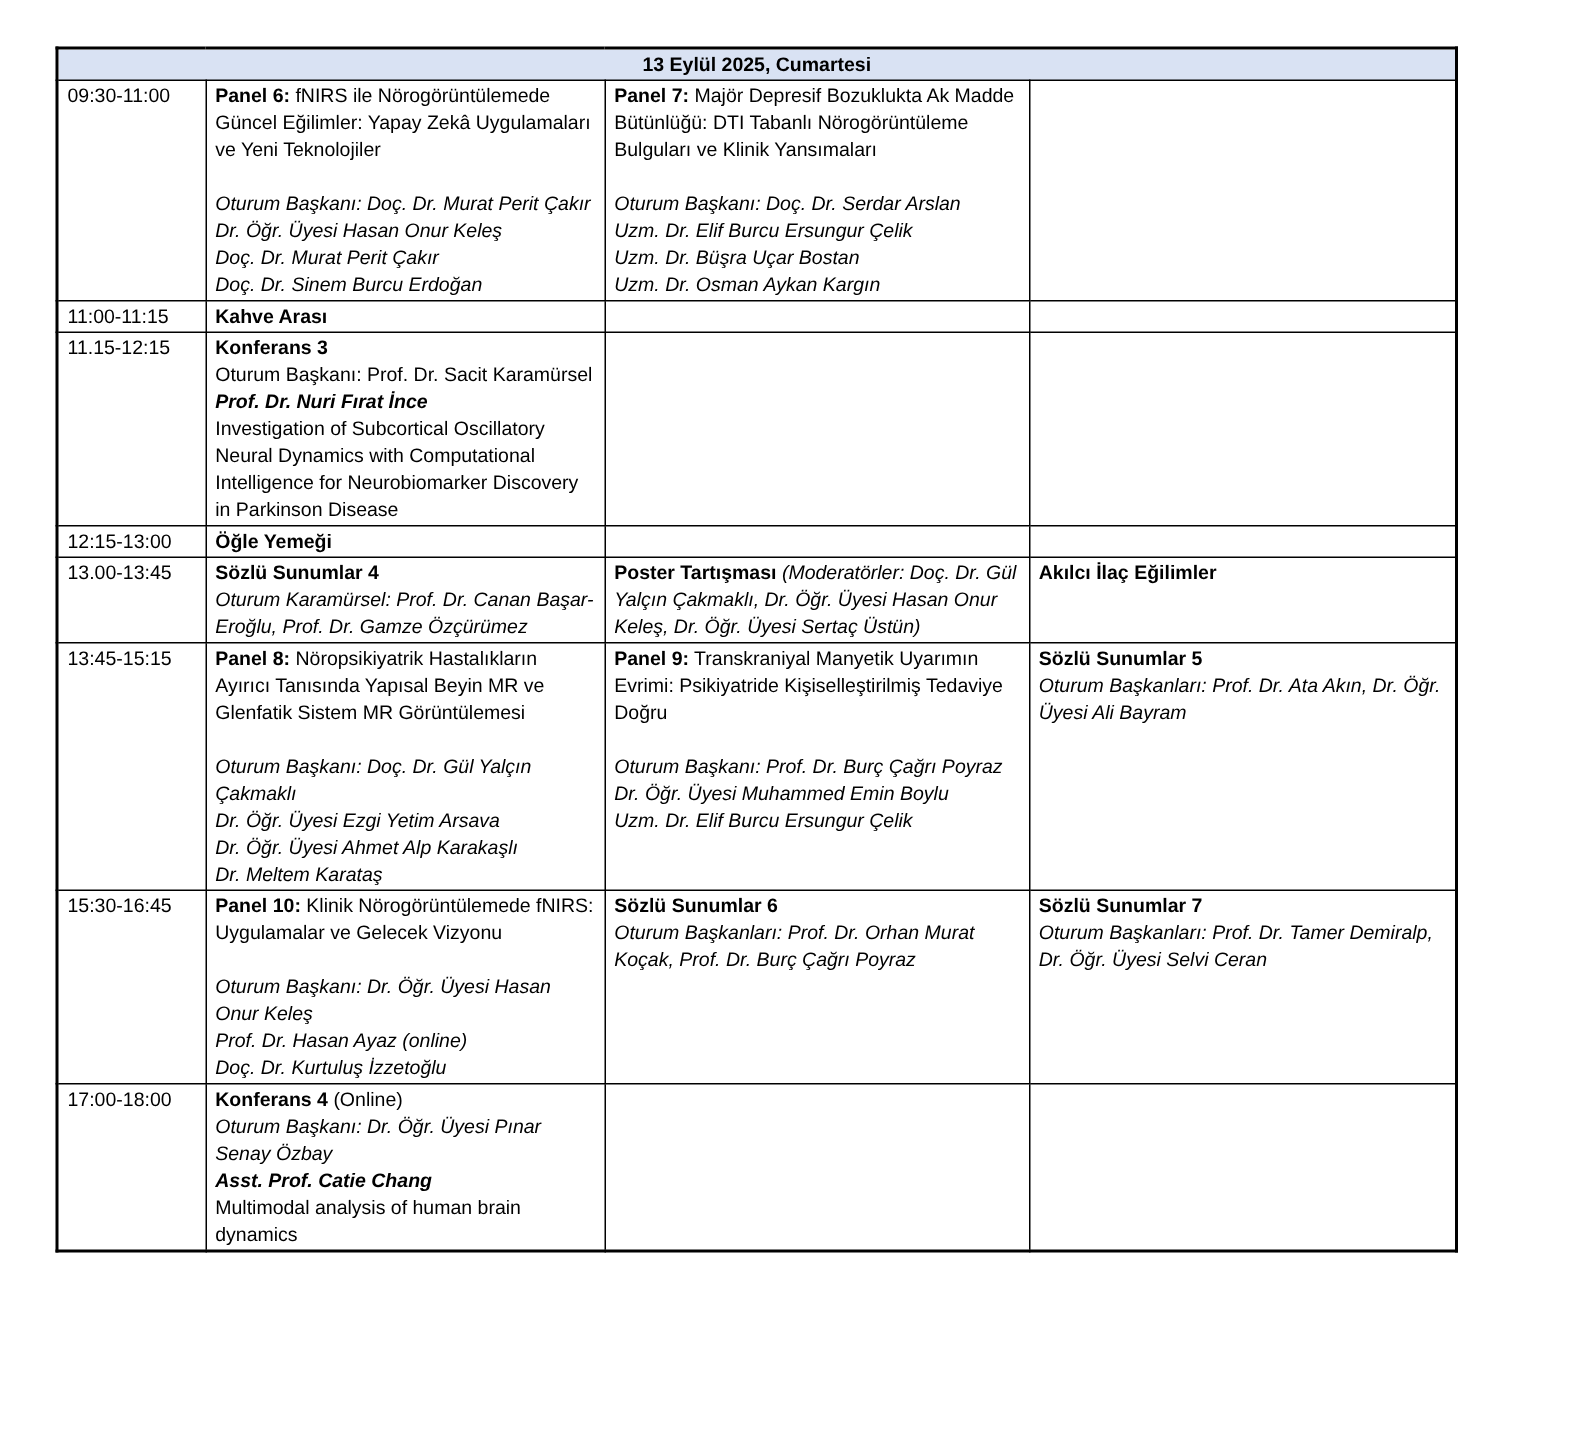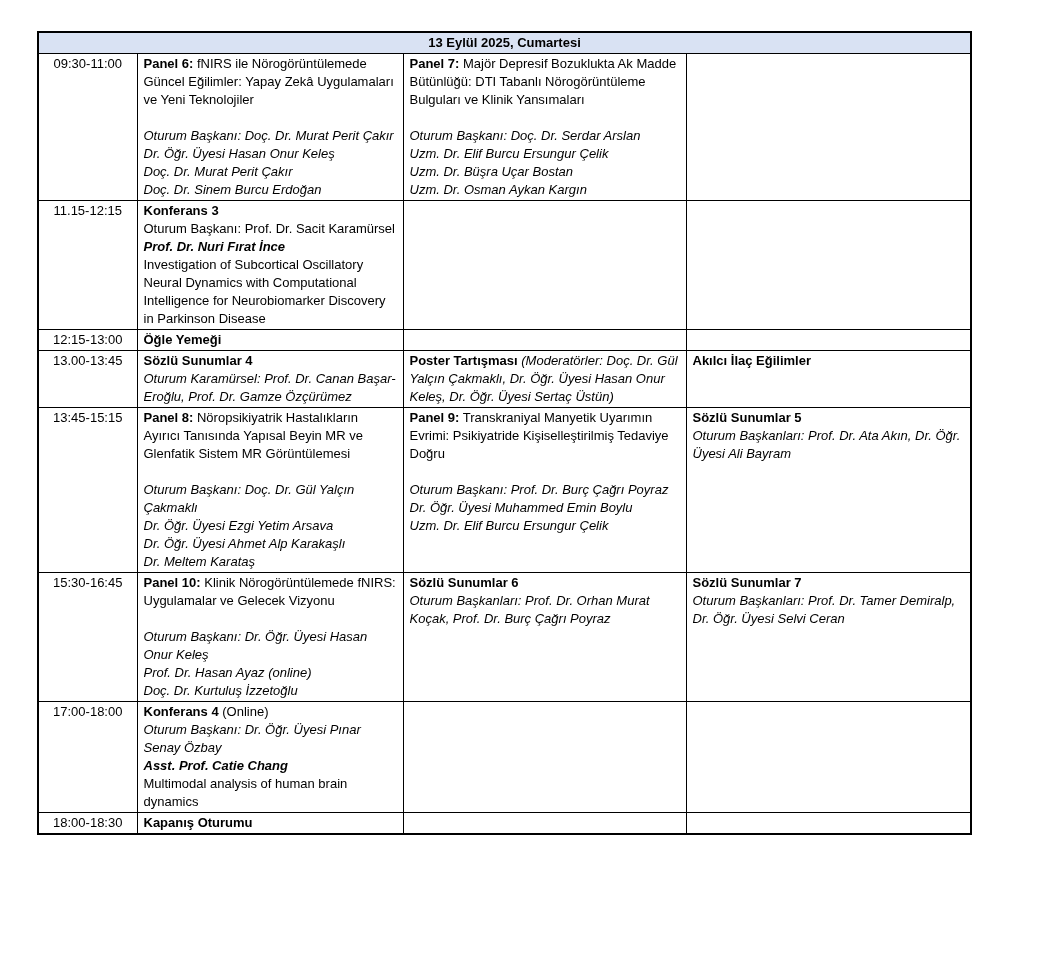--- a/index.html
+++ b/index.html
@@ -37,21 +37,20 @@
     font-size: 14px;
     padding: 2px 6px;
     border-bottom: 2px solid #000;
   }
   th.salon-th {
     font-weight: bold;
     text-align: center;
     background: #ffffff;
   }
   td.time-cell {
-    text-align: center;
     white-space: nowrap;
   }
   td.session-cell .para { margin: 0; }
   td.session-cell .para.blank { height: 18px; }
   .seg-n { font-weight: normal; font-style: normal; }
   .seg-b { font-weight: bold; font-style: normal; }
   .seg-i { font-weight: normal; font-style: italic; }
   .seg-bi { font-weight: bold; font-style: italic; text-align: center; }
 </style>
 </head>
@@ -82,20 +81,28 @@
             <div class="para"><span class="seg-i">Doç. Dr. Sinem Burcu Erdoğan</span></div>
           </td>
           <td class="session-cell">
             <div class="para"><span class="seg-b">Panel 7:</span><span class="seg-n"> Majör Depresif Bozuklukta Ak Madde Bütünlüğü: DTI Tabanlı Nörogörüntüleme Bulguları ve Klinik Yansımaları</span></div>
             <div class="para blank"></div>
             <div class="para"><span class="seg-i">Oturum Başkanı: Doç. Dr. Serdar Arslan</span></div>
             <div class="para"><span class="seg-i">Uzm. Dr. Elif Burcu Ersungur Çelik</span></div>
             <div class="para"><span class="seg-i">Uzm. Dr. Büşra Uçar Bostan</span></div>
             <div class="para"><span class="seg-i">Uzm. Dr. Osman Aykan Kargın</span></div>
           </td>
+          <td class="session-cell"></td>
+        </tr>
+        <tr>
+          <td class="time-cell">11:00-11:15</td>
+          <td class="session-cell">
+            <div class="para"><span class="seg-b">Kahve Arası</span></div>
+          </td>
+          <td class="session-cell"></td>
           <td class="session-cell"></td>
         </tr>
         <tr>
           <td class="time-cell">11.15-12:15</td>
           <td class="session-cell">
             <div class="para"><span class="seg-b">Konferans 3</span></div>
             <div class="para"><span class="seg-n">Oturum Başkanı: Prof. Dr. Sacit Karamürsel</span></div>
             <div class="para"><span class="seg-bi">Prof. Dr. Nuri Fırat İnce</span></div>
             <div class="para"><span class="seg-n">Investigation of Subcortical Oscillatory Neural Dynamics with Computational Intelligence for Neurobiomarker Discovery in Parkinson Disease</span></div>
           </td>
@@ -167,23 +174,15 @@
           <td class="time-cell">17:00-18:00</td>
           <td class="session-cell">
             <div class="para"><span class="seg-b">Konferans 4</span><span class="seg-n"> (Online)</span></div>
             <div class="para"><span class="seg-i">Oturum Başkanı: Dr. Öğr. Üyesi Pınar Senay Özbay</span></div>
             <div class="para"><span class="seg-bi">Asst. Prof. Catie Chang</span></div>
             <div class="para"><span class="seg-n">Multimodal analysis of human brain dynamics</span></div>
           </td>
           <td class="session-cell"></td>
           <td class="session-cell"></td>
         </tr>
-        <tr>
-          <td class="time-cell">18:00-18:30</td>
-          <td class="session-cell">
-            <div class="para"><span class="seg-b">Kapanış Oturumu</span></div>
-          </td>
-          <td class="session-cell"></td>
-          <td class="session-cell"></td>
-        </tr>
       </tbody>
   </table>
 </div>
 
 </body></html>

